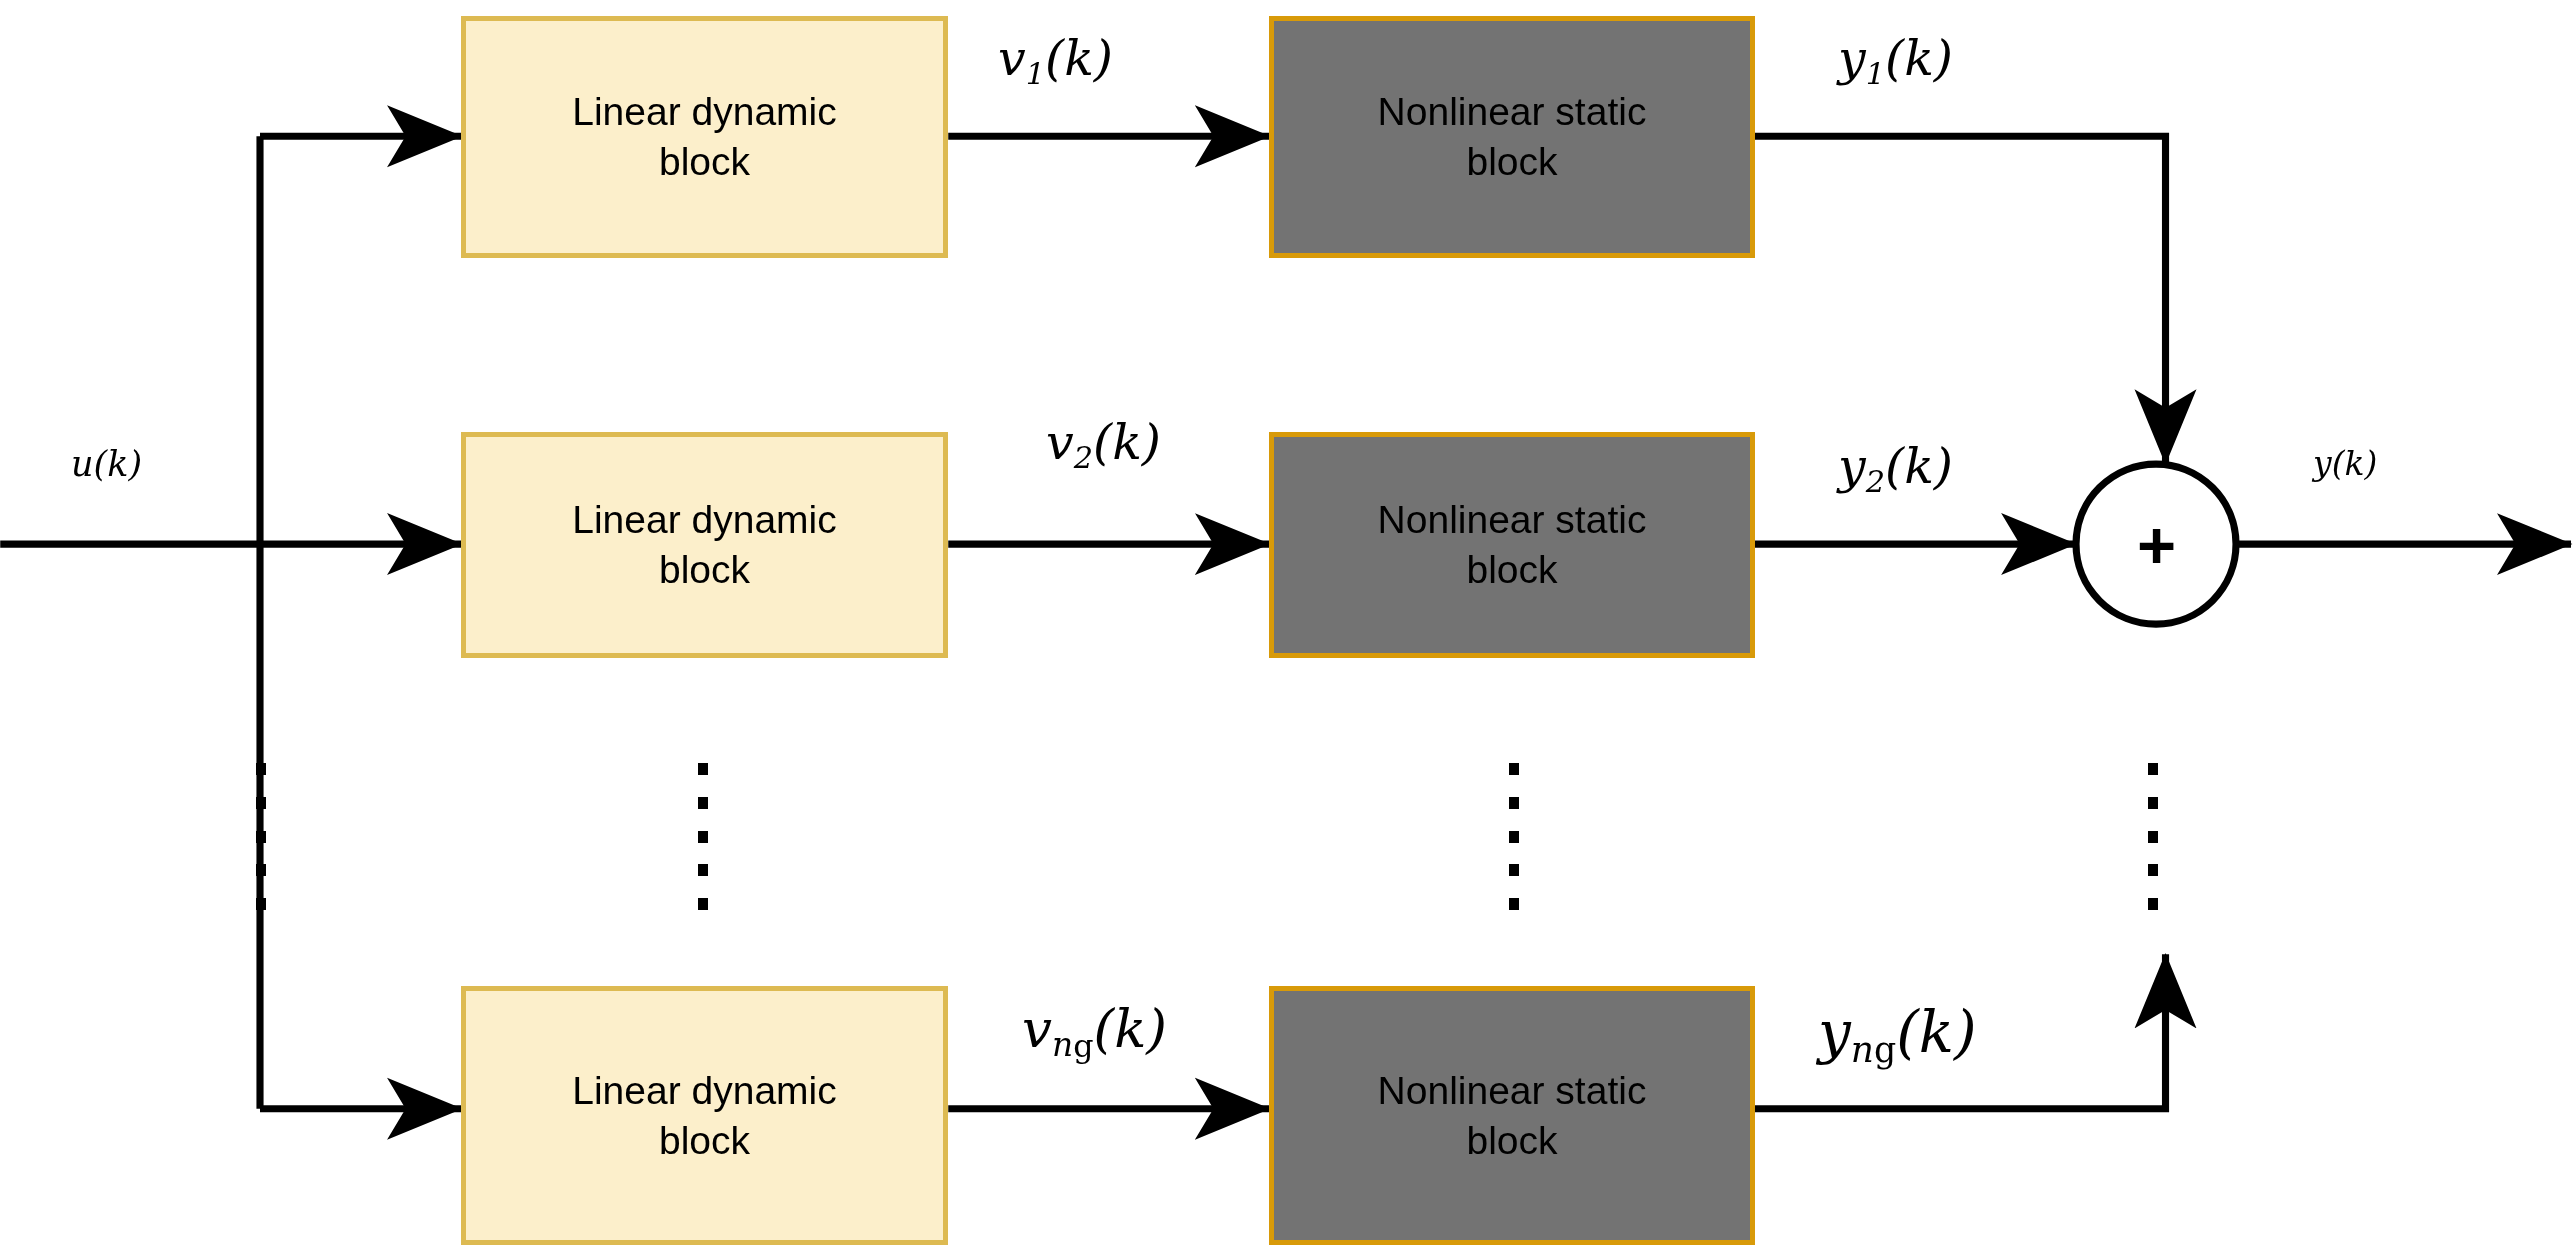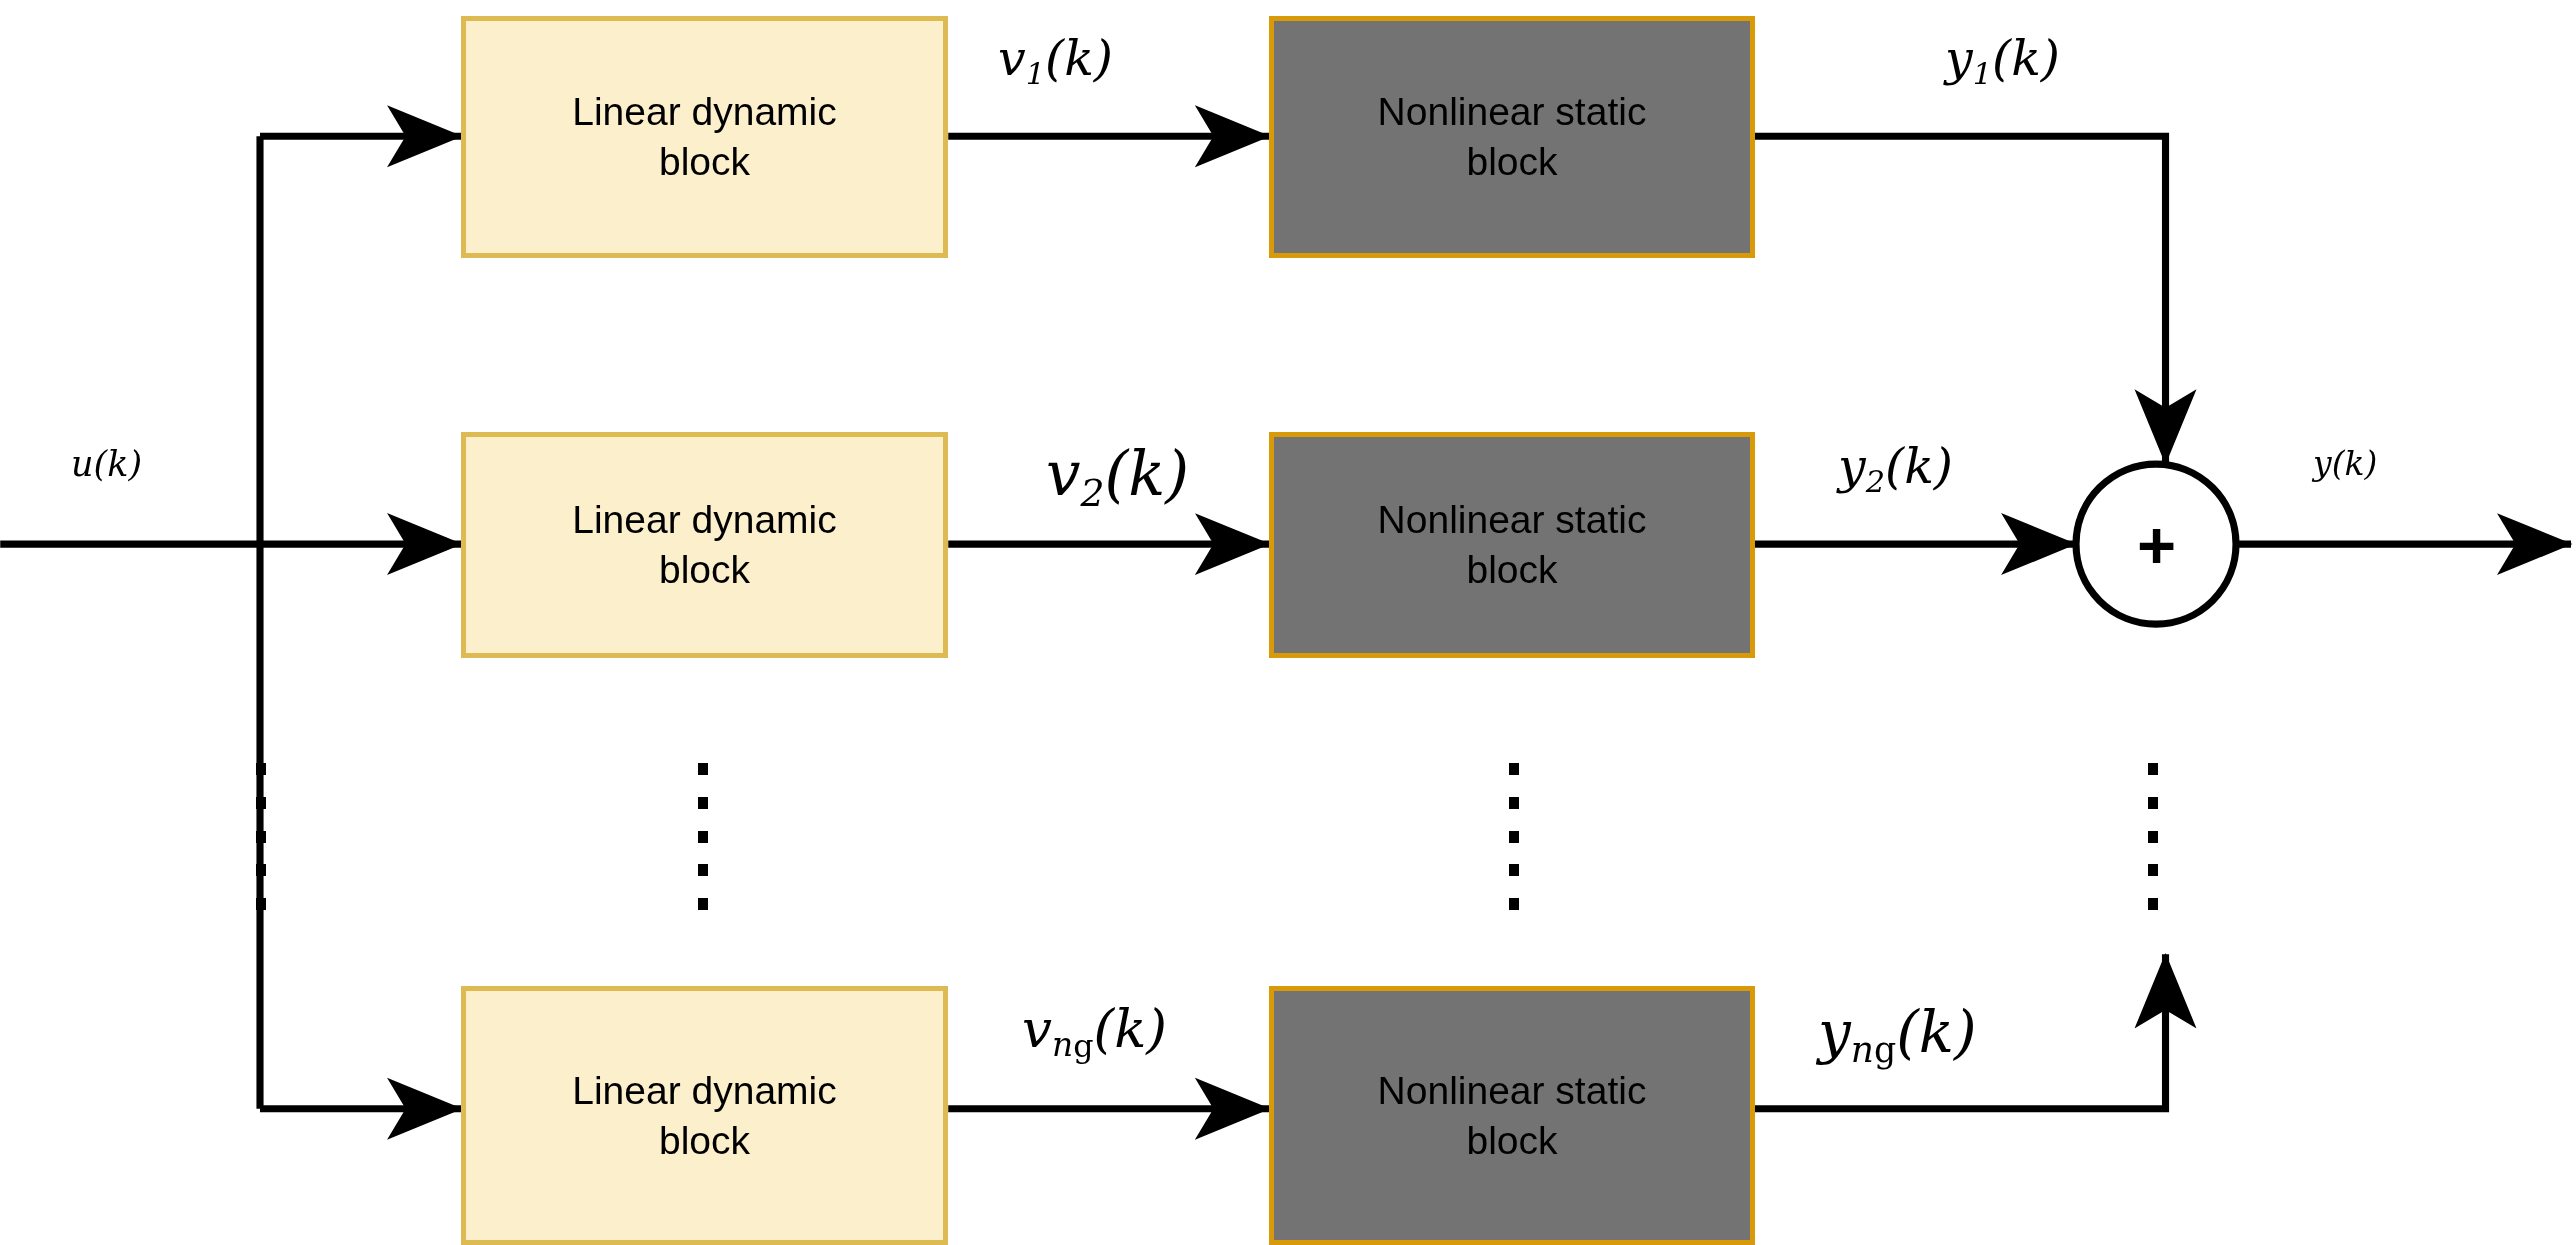--- a/index.html
+++ b/index.html
@@ -98,25 +98,25 @@
   </div>
 
   <div class="edgelbl" style="left:2313px;top:444px;font-size:33px;">
     <span>y(k)</span>
   </div>
 
   <div class="edgelbl" style="left:998px;top:30px;font-size:49px;">
     <span>v</span><span class="sub">1</span><span class="paren">(k)</span>
   </div>
 
-  <div class="edgelbl" style="left:1945px;top:30px;font-size:49px;">
+  <div class="edgelbl" style="left:1838px;top:30px;font-size:49px;">
     <span>y</span><span class="sub">1</span><span class="paren">(k)</span>
   </div>
 
-  <div class="edgelbl" style="left:1046px;top:438px;font-size:61px;">
+  <div class="edgelbl" style="left:1046px;top:414px;font-size:49px;">
     <span>v</span><span class="sub">2</span><span class="paren">(k)</span>
   </div>
 
   <div class="edgelbl" style="left:1838px;top:438px;font-size:49px;">
     <span>y</span><span class="sub">2</span><span class="paren">(k)</span>
   </div>
 
   <div class="edgelbl" style="left:1022px;top:998px;font-size:53px;">
     <span>v</span><span class="sub">n</span><span class="subsub">g</span><span class="paren">(k)</span>
   </div>

